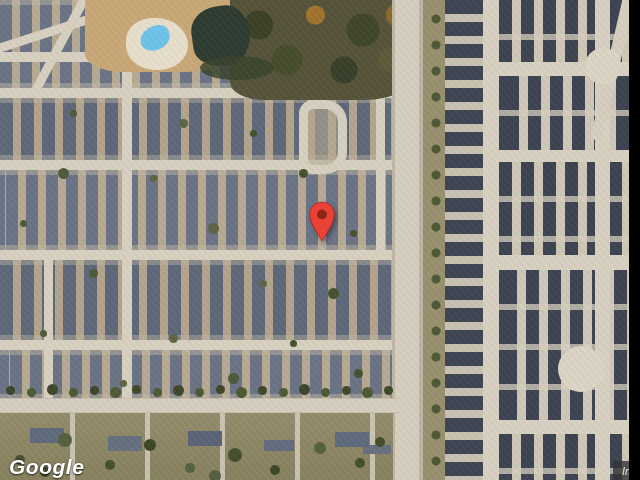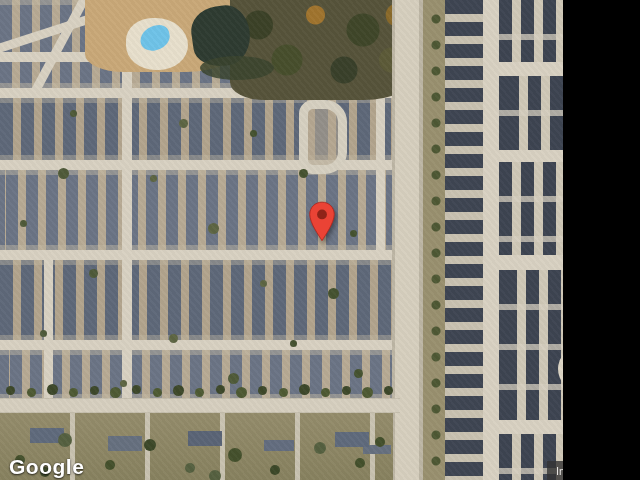--- a/index.html
+++ b/index.html
@@ -1,19 +1,20 @@
 <!DOCTYPE html>
 <html><head>
 <meta charset="utf-8">
 <style>
   html,body{margin:0;padding:0;background:#000;}
   .map{
-    position:relative;width:563px;height:480px;overflow:hidden;
+    position:relative;width:629px;height:480px;overflow:hidden;
     background:linear-gradient(135deg,#b6a98f,#ada089);
     font-family:"Liberation Sans",sans-serif;
+    font-style:italic;
   }
   .map *{position:absolute;box-sizing:border-box;}
   
   .hrow{
     left:0;width:393px;
     background:
       linear-gradient(180deg,rgba(196,186,165,.45) 0 5px,rgba(0,0,0,0) 5px calc(100% - 5px),rgba(196,186,165,.45) calc(100% - 5px)),
       repeating-linear-gradient(90deg,#6b7485 0 12px,#b7aa94 12px 20px);
   }
   .hrow.alt{background:

